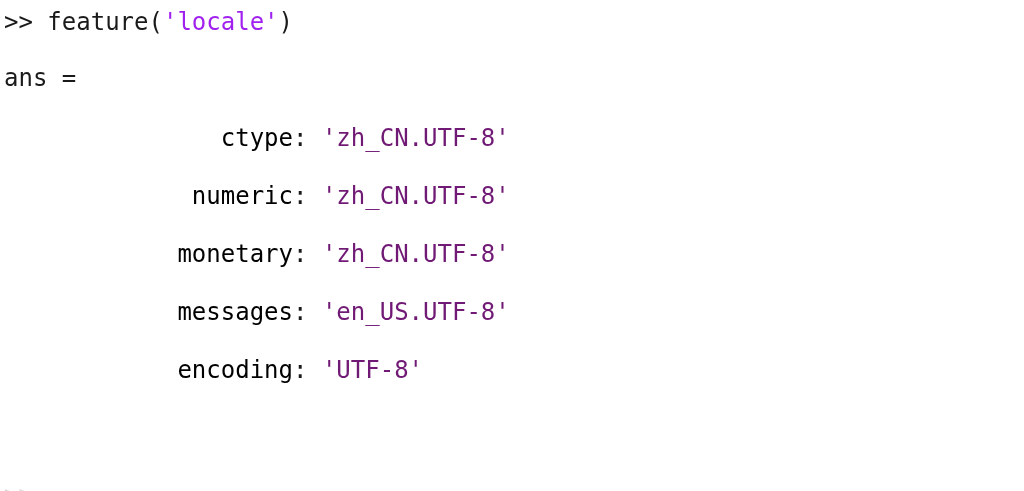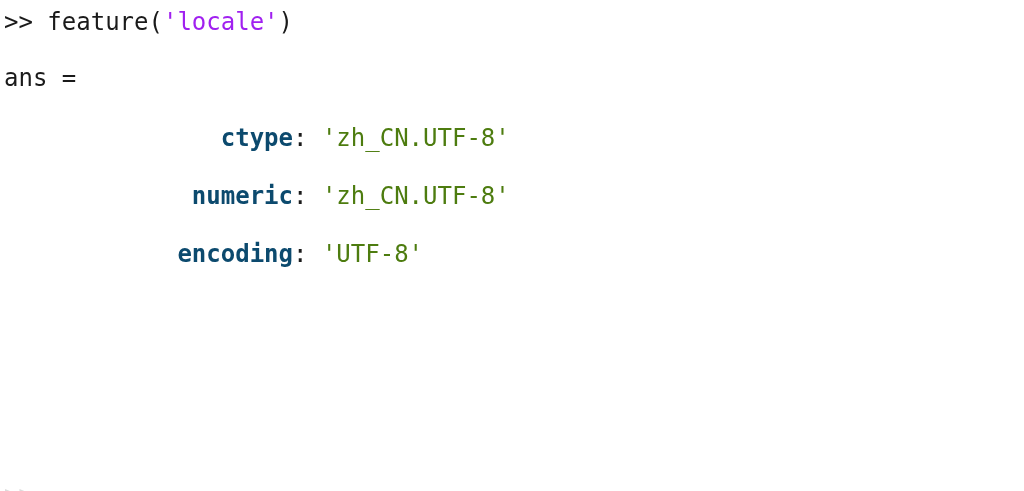--- a/index.html
+++ b/index.html
@@ -44,23 +44,23 @@
     left: 4px;
     white-space: pre;
     margin: 0;
     font-family: inherit;
     font-size: inherit;
     line-height: 29px;
     color: #1a1a1a;
   }
 
   .field-row { display: block; white-space: pre; }
-  .field-name { color: #0c4a6e; font-weight: bold; }
+  .field-name { color: #000000; }
   .field-colon { color: #1a1a1a; }
-  .field-value { color: #4d7c0f; }
+  .field-value { color: #701a75; }
 
   
   .next-prompt {
     position: absolute;
     left: 4px;
     top: 481px;
     white-space: pre;
     color: #dcdcdc;
   }
 </style>
@@ -68,20 +68,22 @@
 <body>
 
 <div id="console">
 
   <div class="line prompt-line"><span class="tok-plain">&gt;&gt; </span><span class="tok-plain">feature(</span><span class="tok-string">'locale'</span><span class="tok-plain">)</span></div>
 
   <div class="line ans-line">ans =</div>
 
   <pre class="fields" id="fields-block"><span class="field-row"><span class="field-name">               ctype</span><span class="field-colon">: </span><span class="field-value">'zh_CN.UTF-8'</span></span>
 <span class="field-row"><span class="field-name">             numeric</span><span class="field-colon">: </span><span class="field-value">'zh_CN.UTF-8'</span></span>
+<span class="field-row"><span class="field-name">            monetary</span><span class="field-colon">: </span><span class="field-value">'zh_CN.UTF-8'</span></span>
+<span class="field-row"><span class="field-name">            messages</span><span class="field-colon">: </span><span class="field-value">'en_US.UTF-8'</span></span>
 <span class="field-row"><span class="field-name">            encoding</span><span class="field-colon">: </span><span class="field-value">'UTF-8'</span></span>
 
 
 
 
 </pre>
 
   <div class="next-prompt">&gt;&gt;</div>
 
 </div>

